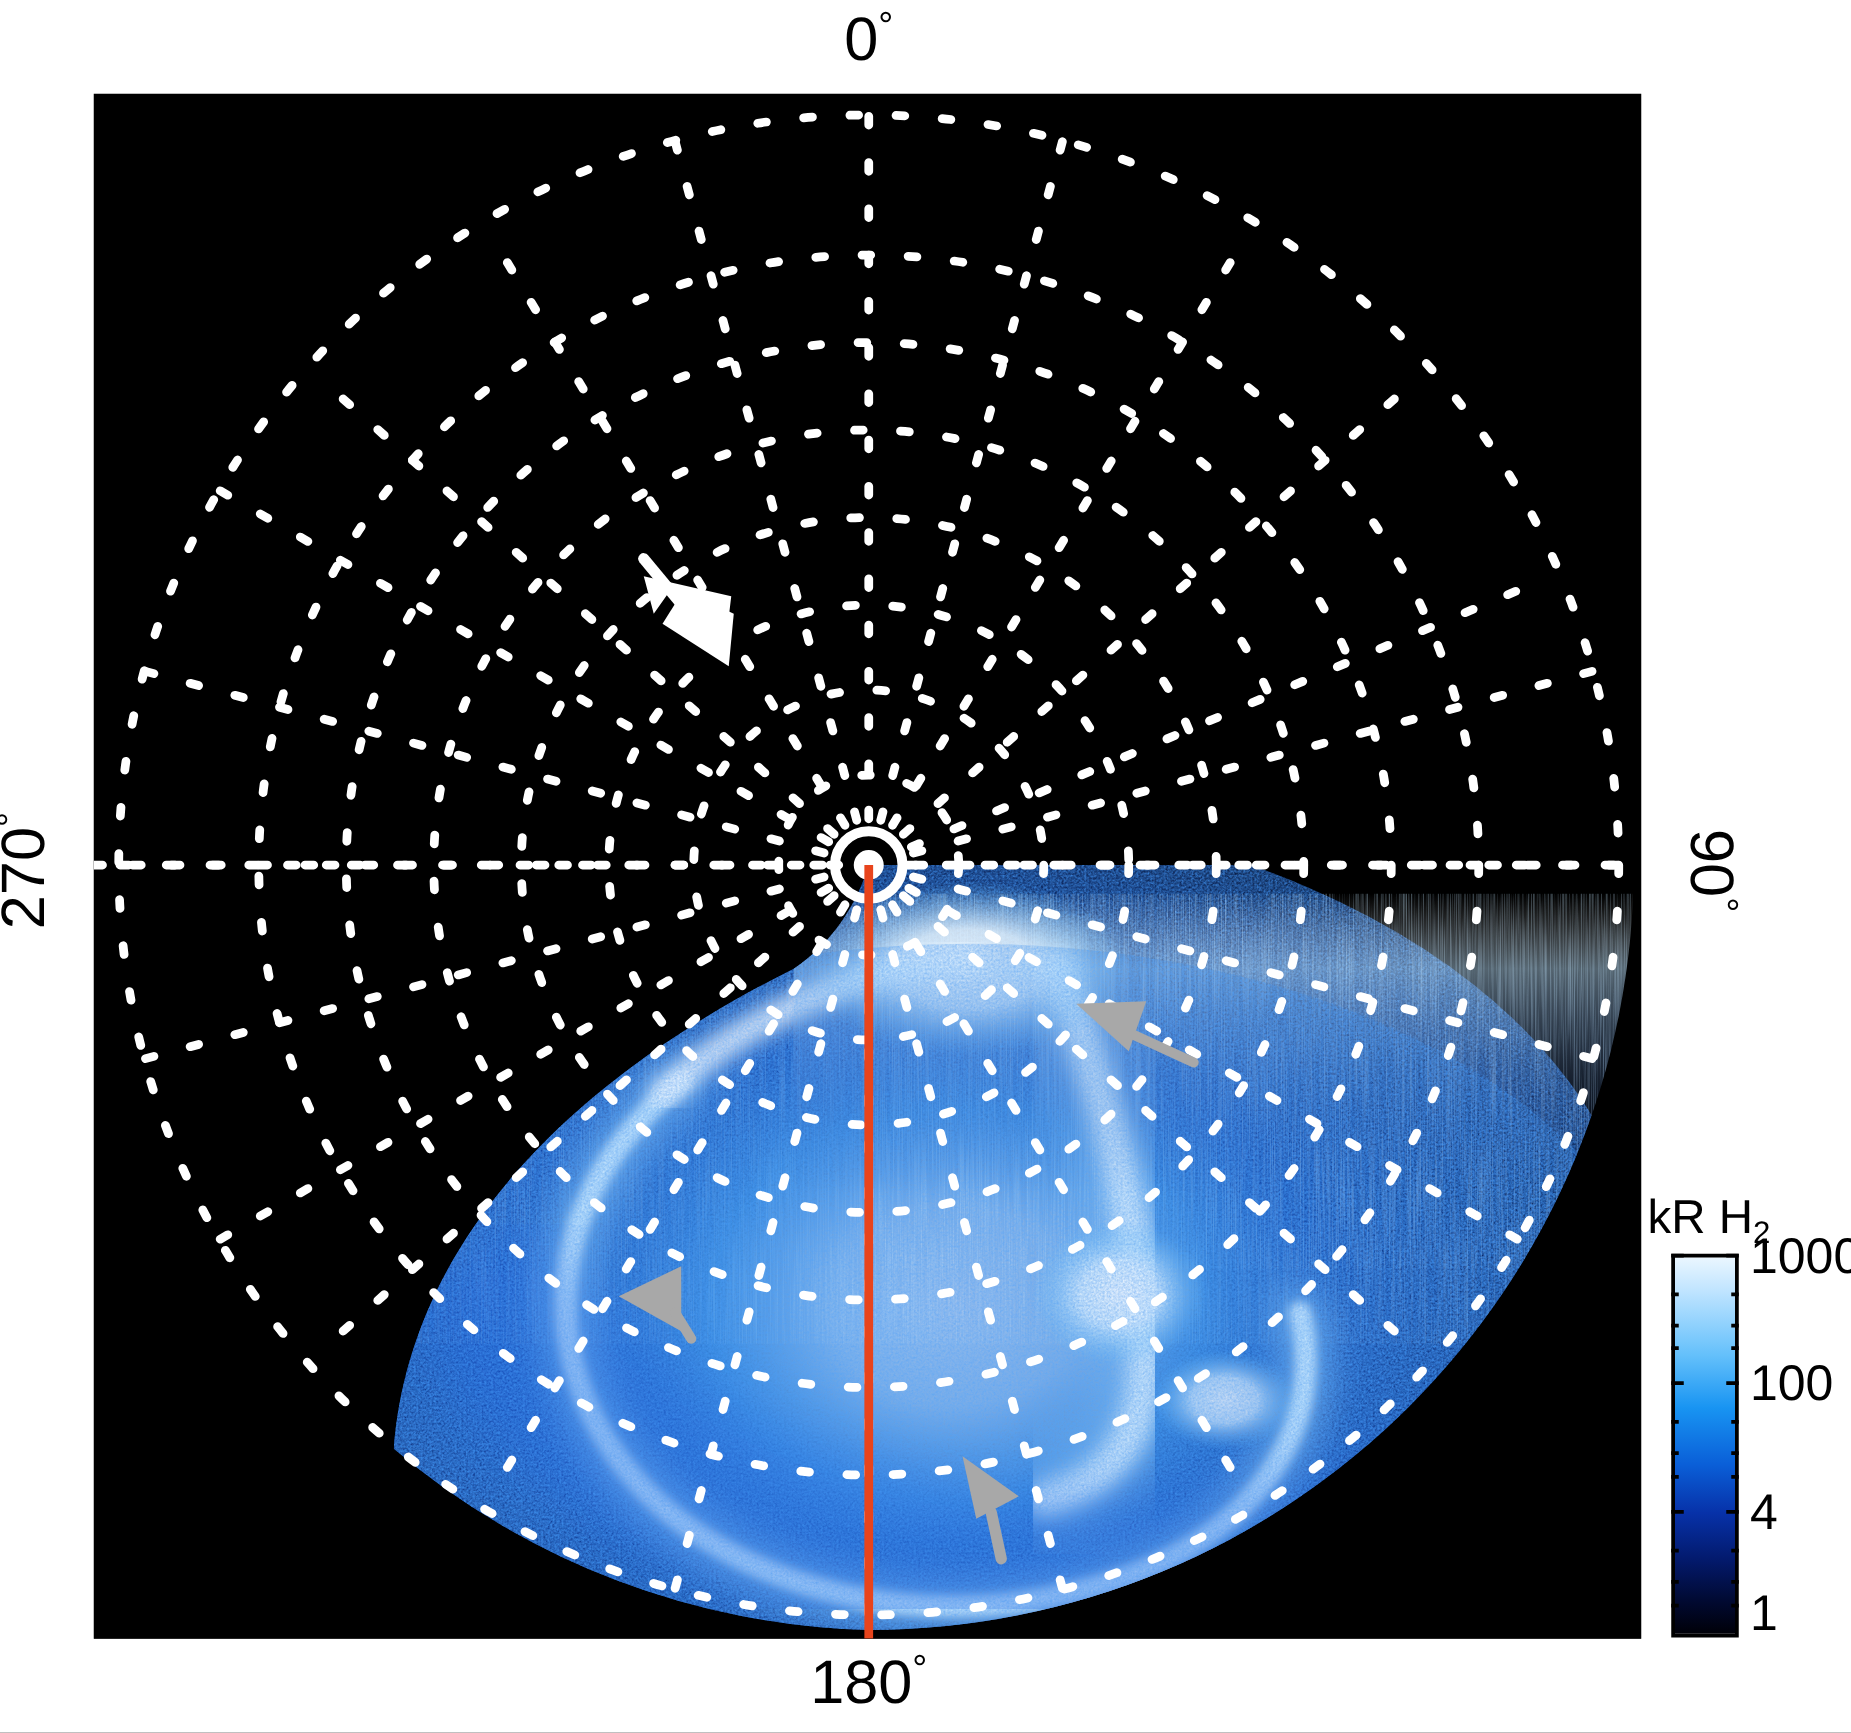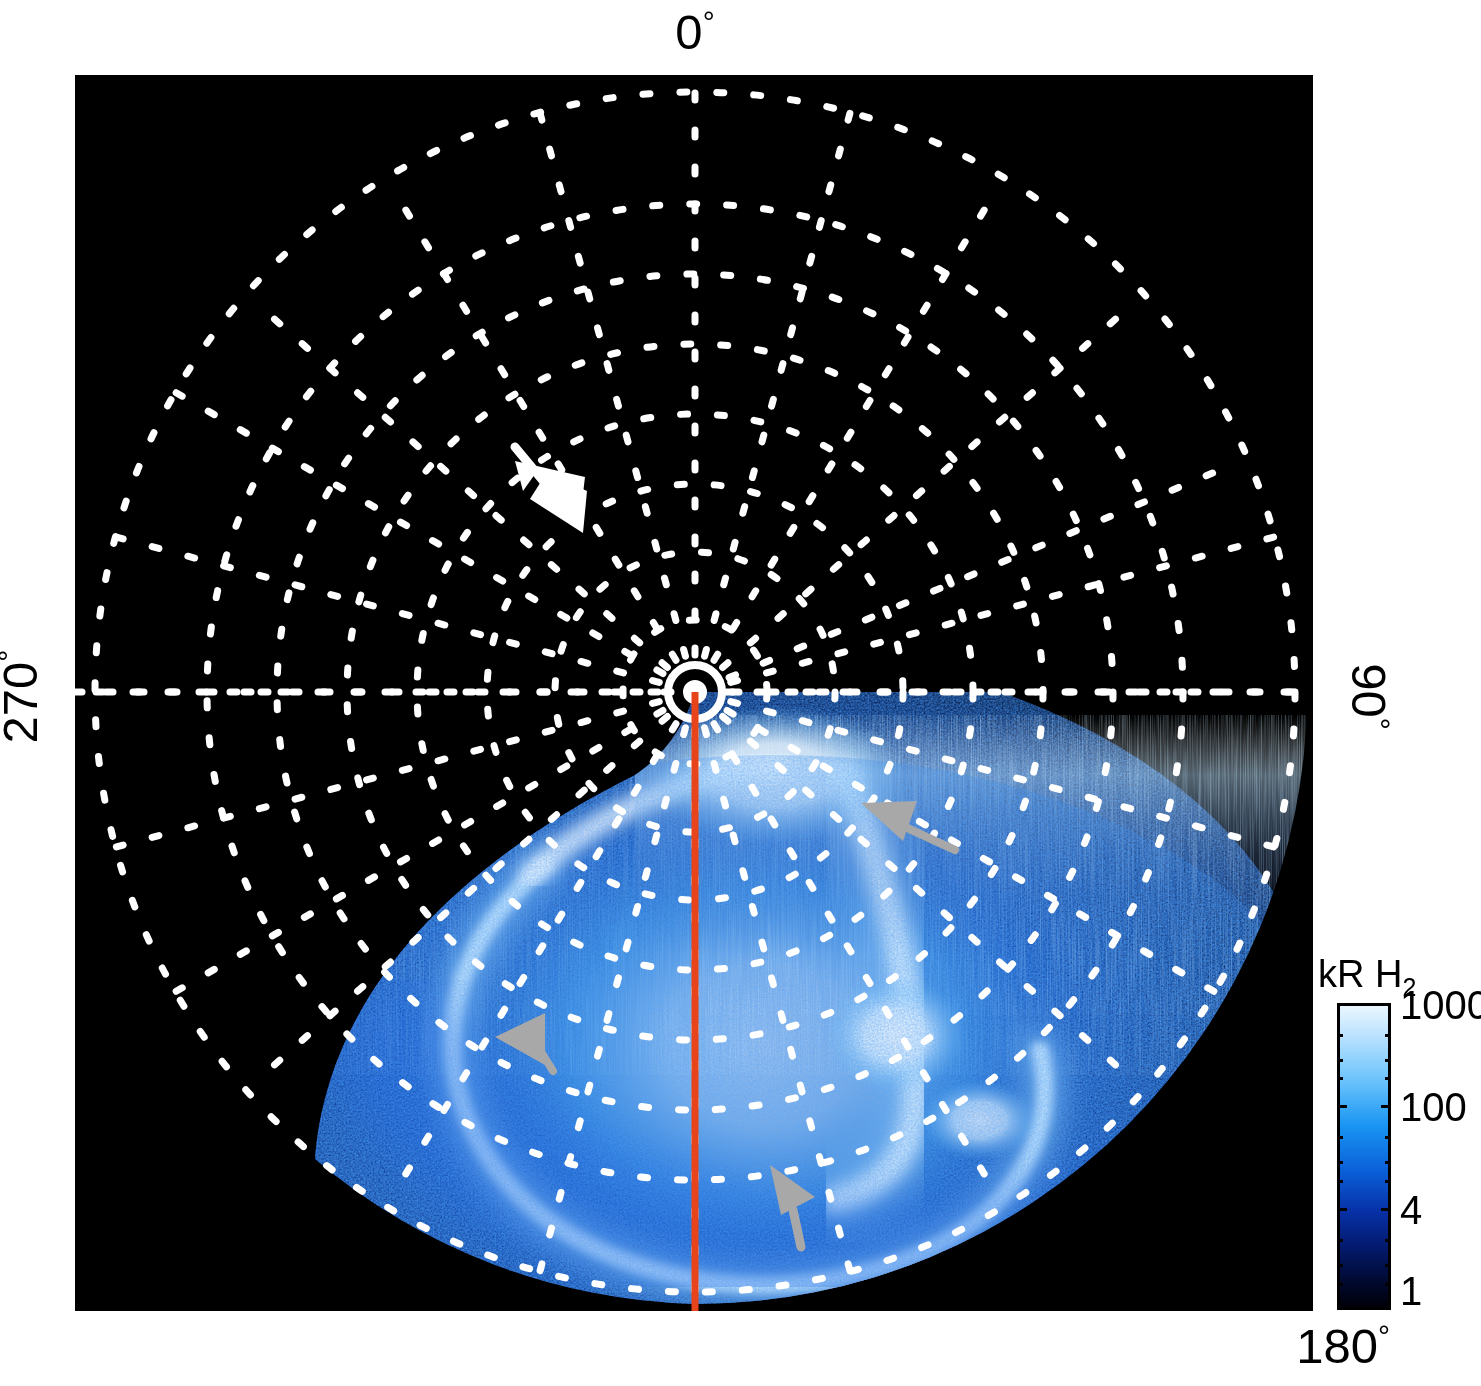--- a/index.html
+++ b/index.html
@@ -3,21 +3,21 @@
 <meta charset="utf-8">
 <style>
   html,body{margin:0;padding:0;background:#ffffff;}
   body{width:1481px;height:1386px;position:relative;overflow:hidden;
        font-family:"Liberation Sans", sans-serif;color:#000;}
 
   
   .axlabel{position:absolute;font-size:49px;line-height:1;color:#000;
            white-space:nowrap;font-family:"Liberation Sans", sans-serif;}
   #lbl-top{left:0;top:8px;width:1390px;text-align:center;}
-  #lbl-bottom{left:0;top:1322px;width:1390px;text-align:right;}
+  #lbl-bottom{left:0;top:1322px;width:1390px;text-align:center;}
   #lbl-left{left:-60px;top:672px;width:160px;text-align:center;
             transform:rotate(-90deg);transform-origin:50% 50%;}
   #lbl-right{left:1288px;top:672px;width:160px;text-align:center;
              transform:rotate(90deg);transform-origin:50% 50%;}
   .deg{font-size:30px;vertical-align:super;line-height:0;}
 
   
   #panel{position:absolute;left:75px;top:75px;width:1238px;height:1236px;
          background:#000000;overflow:hidden;}
   #panel svg{position:absolute;left:0;top:0;}

